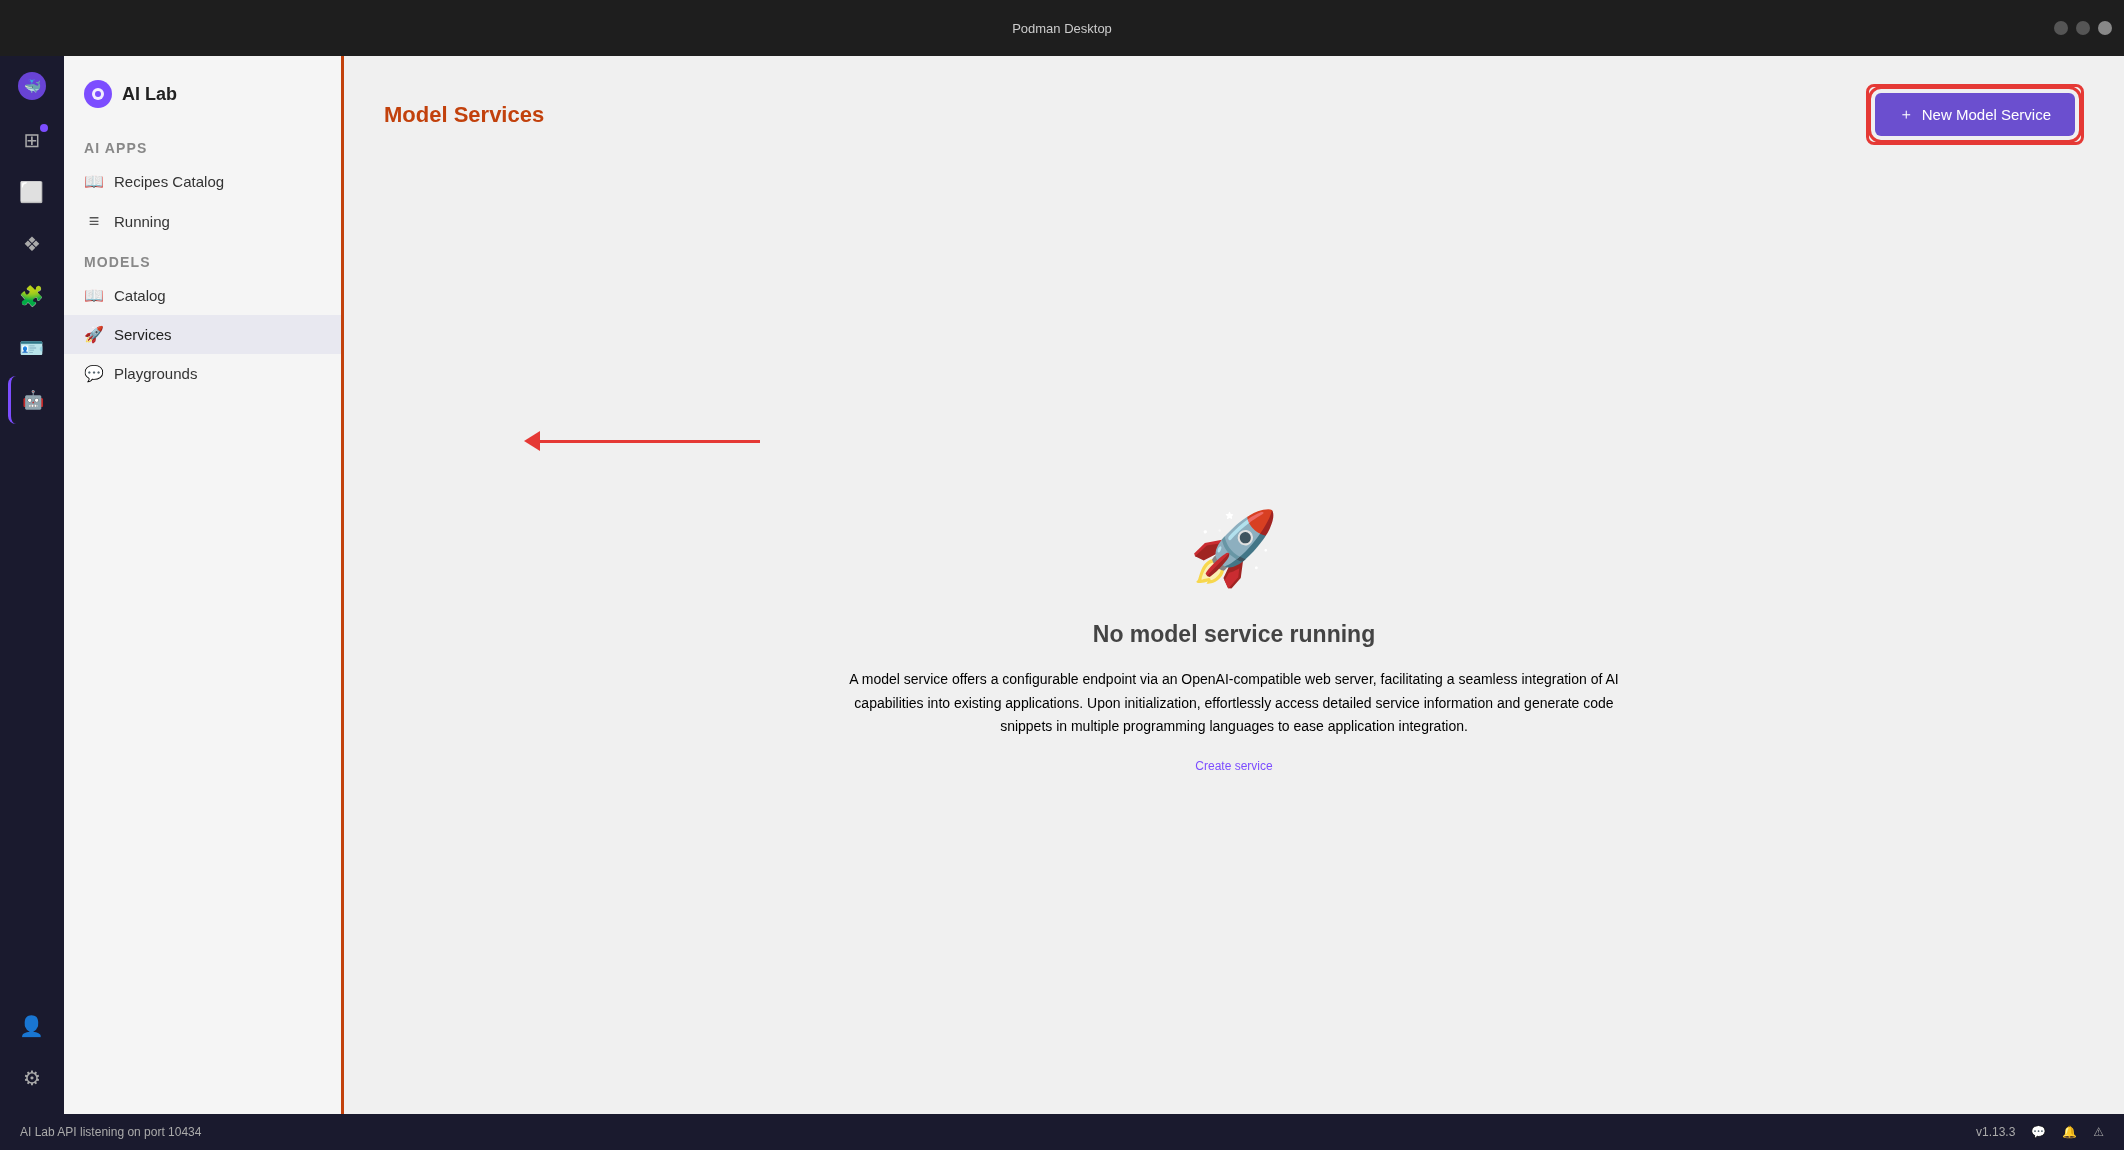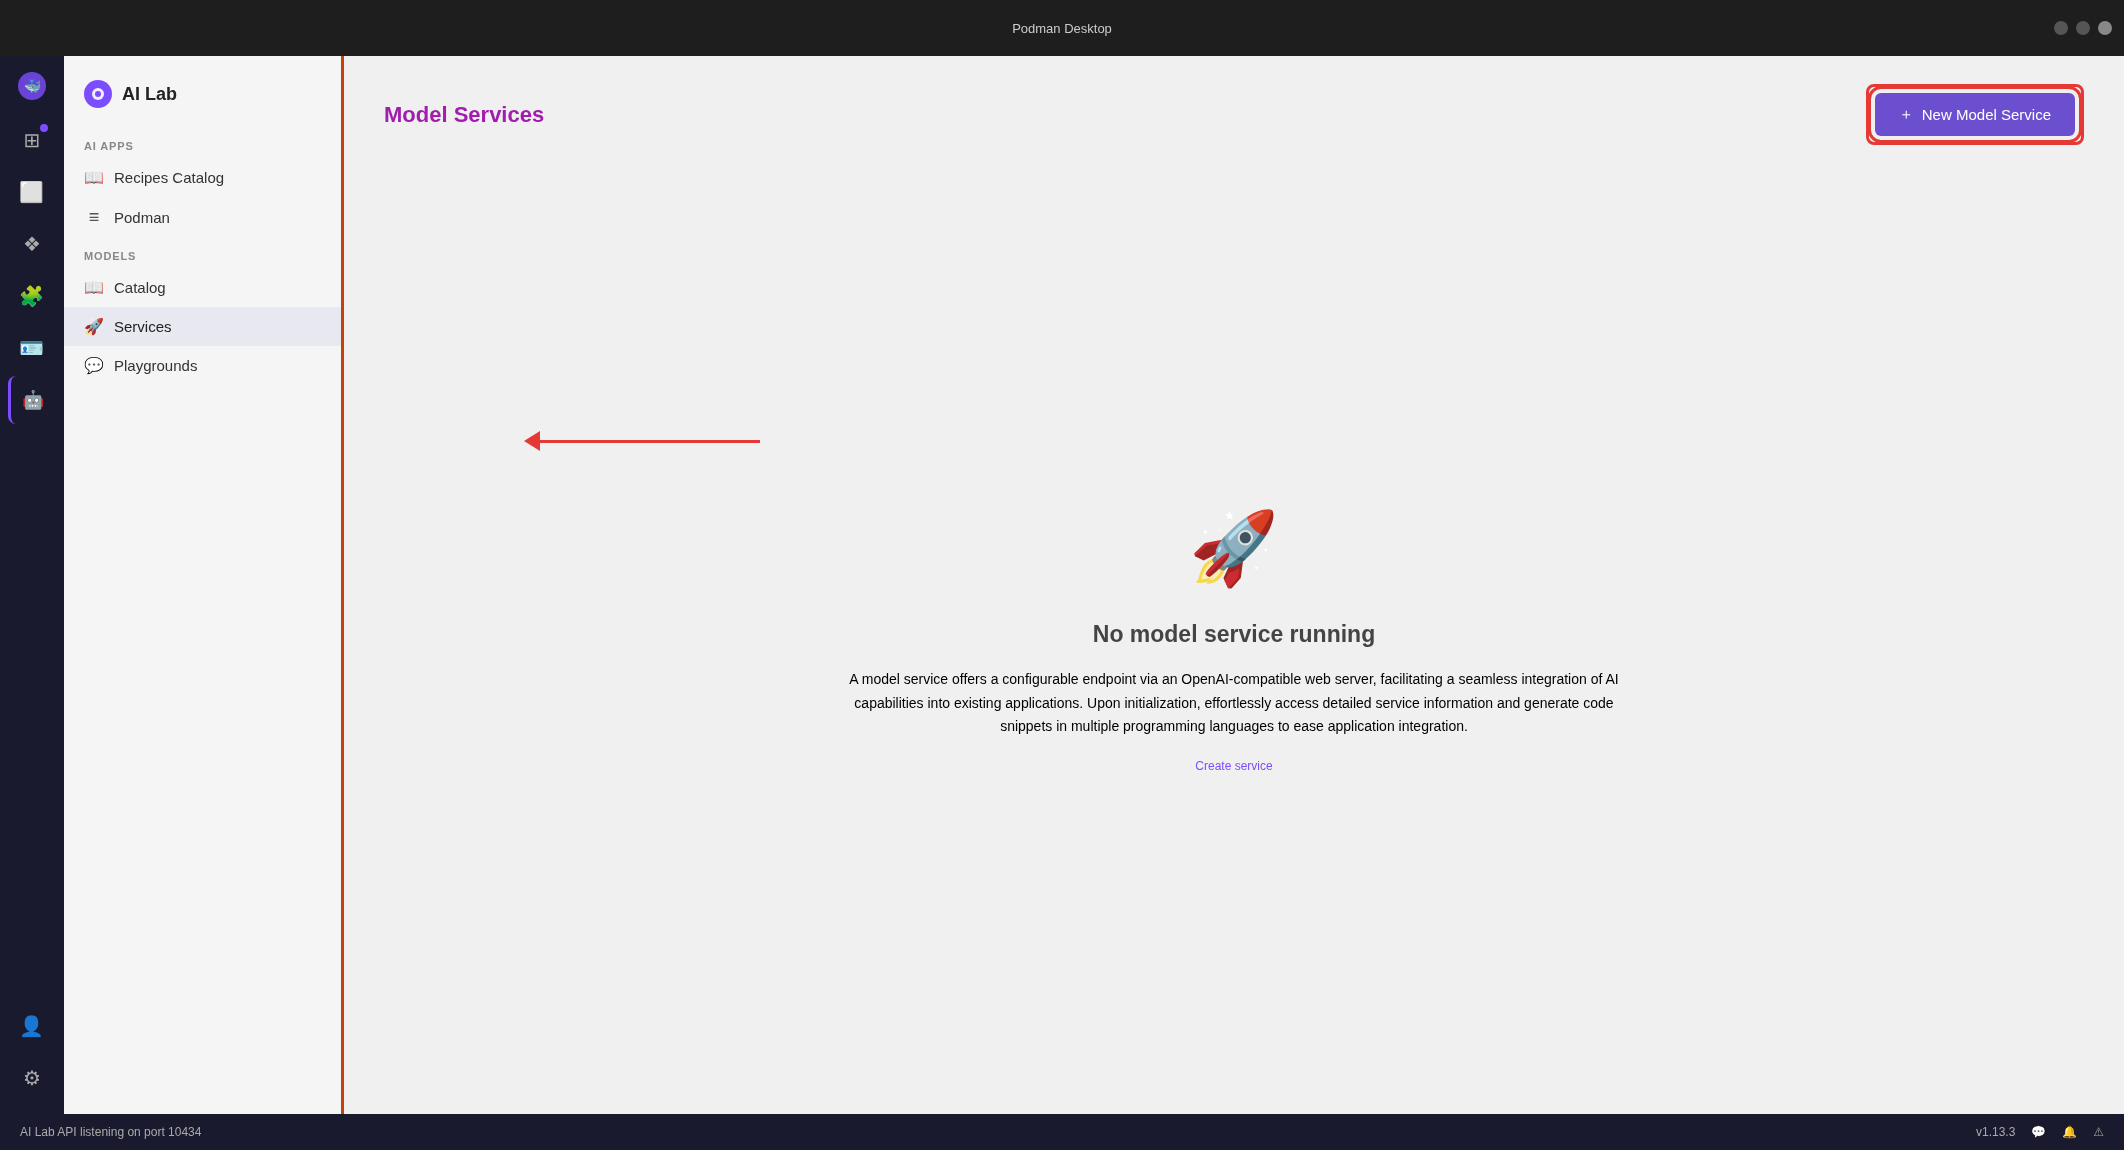--- a/index.html
+++ b/index.html
@@ -119,21 +119,21 @@
       display: flex; align-items: center; justify-content: center;
       color: white; font-size: 14px;
     }
     .sidebar-app-name {
       font-size: 18px;
       font-weight: 600;
       color: #222;
     }
 
     .sidebar-section-label {
-      font-size: 11px;
+      font-size: 14px;
       font-weight: 600;
       color: #888;
       padding: 12px 20px 6px;
       letter-spacing: 0.08em;
       text-transform: uppercase;
     }
 
     .sidebar-item {
       display: flex;
       align-items: center;
@@ -167,21 +167,21 @@
 
     .main-header {
       padding: 28px 40px 20px;
       display: flex;
       align-items: center;
       justify-content: space-between;
     }
     .main-title {
       font-size: 22px;
       font-weight: 700;
-      color: #a21caf;
+      color: #c2410c;
       text-align: center;
     }
 
     .new-model-btn {
       background: #6b4fcf;
       color: white;
       border: none;
       border-radius: 6px;
       padding: 12px 24px;
       font-size: 15px;
@@ -349,21 +349,21 @@
 
     <div class="sidebar-section-label">AI APPS</div>
 
     <div class="sidebar-item">
       <span class="sidebar-item-icon">📖</span>
       <span>Recipes Catalog</span>
     </div>
 
     <div class="sidebar-item">
       <span class="sidebar-item-icon" style="font-size:18px;">≡</span>
-      <span>Podman</span>
+      <span>Running</span>
     </div>
 
     <div class="sidebar-section-label">MODELS</div>
 
     <div class="sidebar-item">
       <span class="sidebar-item-icon">📖</span>
       <span>Catalog</span>
     </div>
 
     <div class="sidebar-item active">

